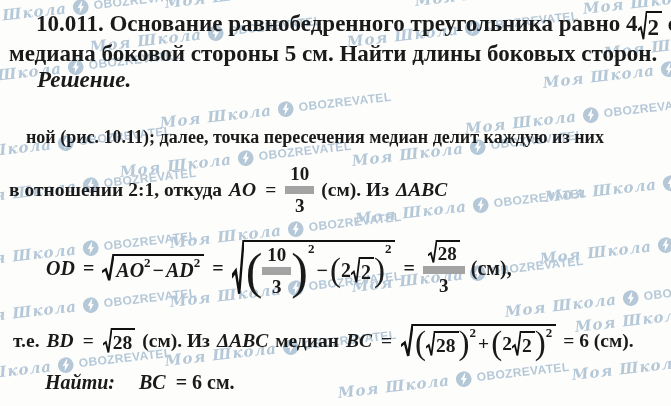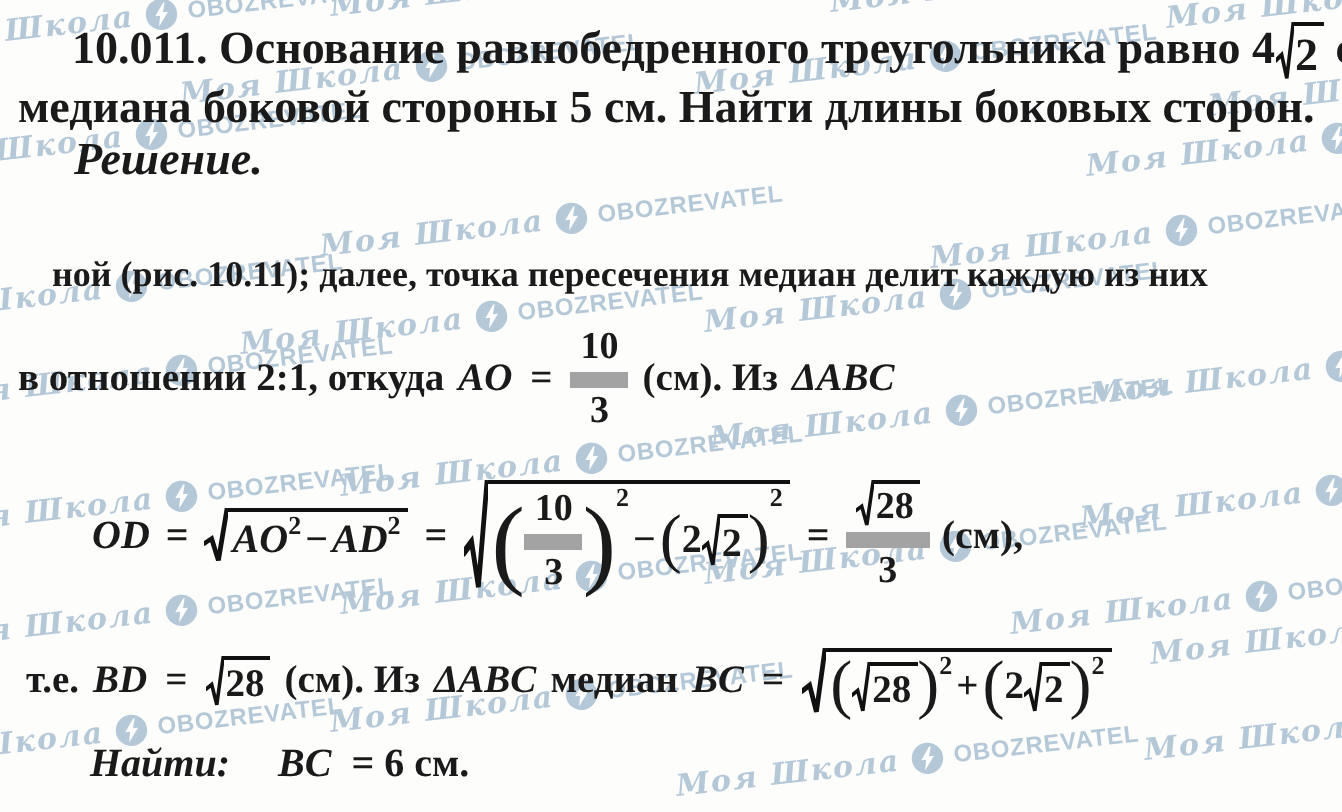--- a/index.html
+++ b/index.html
@@ -479,20 +479,21 @@
               <svg viewBox="0 0 12 32" preserveAspectRatio="none">
                 <path d="M0.5 20 L3.8 17.5 L7.2 30 L11.4 1.2" fill="none" stroke="#111" stroke-width="2.4" stroke-linecap="square"></path>
               </svg>
             </span>
             <span class="rbody">2</span>
           </span>
           <span class="bp bp-lg">)</span>
           <sup class="sq">2</sup>
       </span>
     </span>
+    <span>= 6 (см).</span>
   </div>
 
   <div class="fline" style="top:368px;left:45px;height:28px;gap:10px;">
     <span class="mi">Найти:</span>
     <span class="gap-s"></span>
     <span class="mi">BC</span>
     <span>= 6 см.</span>
   </div>
 
 </div>

